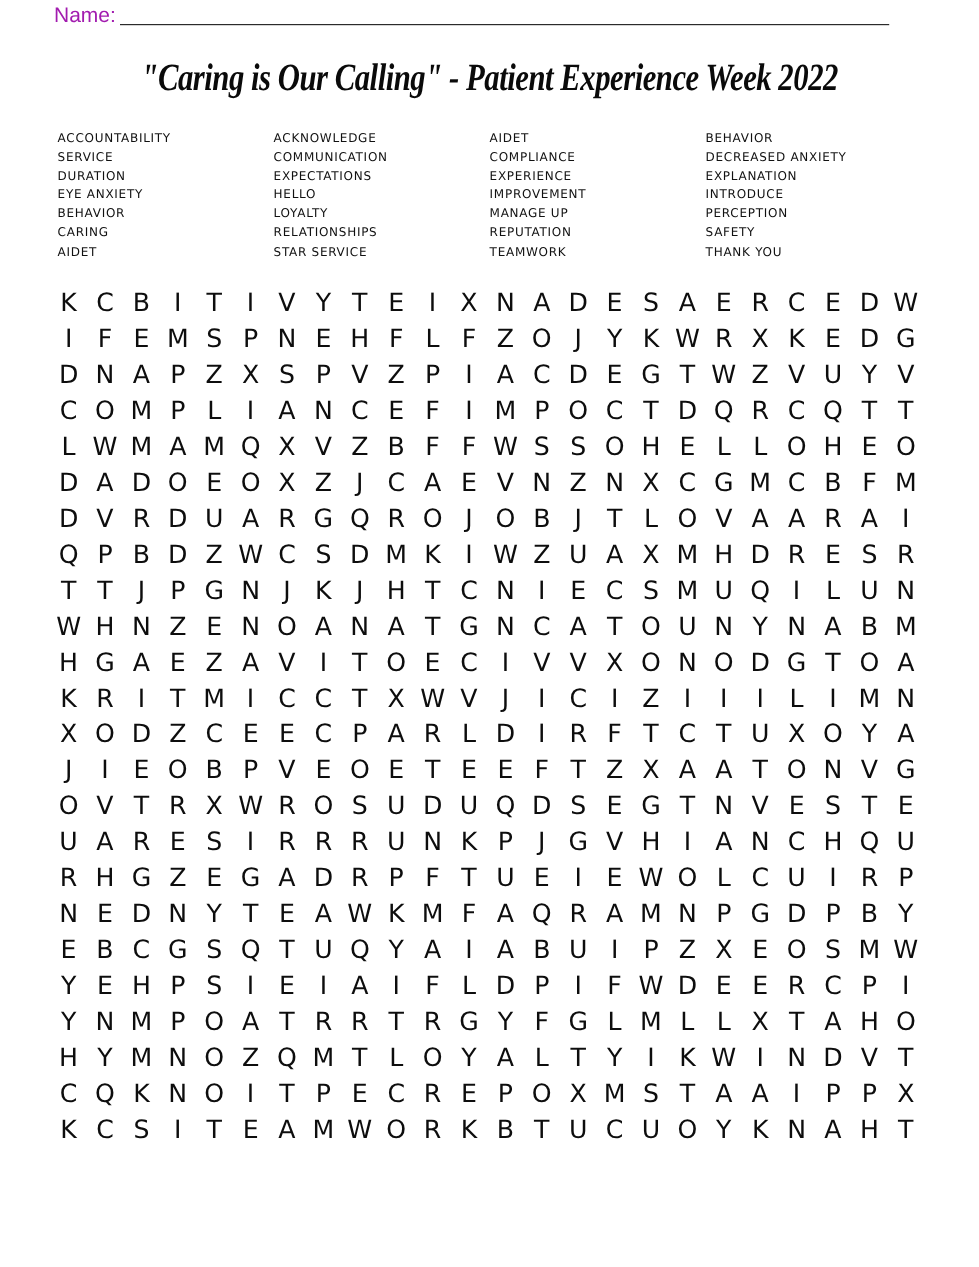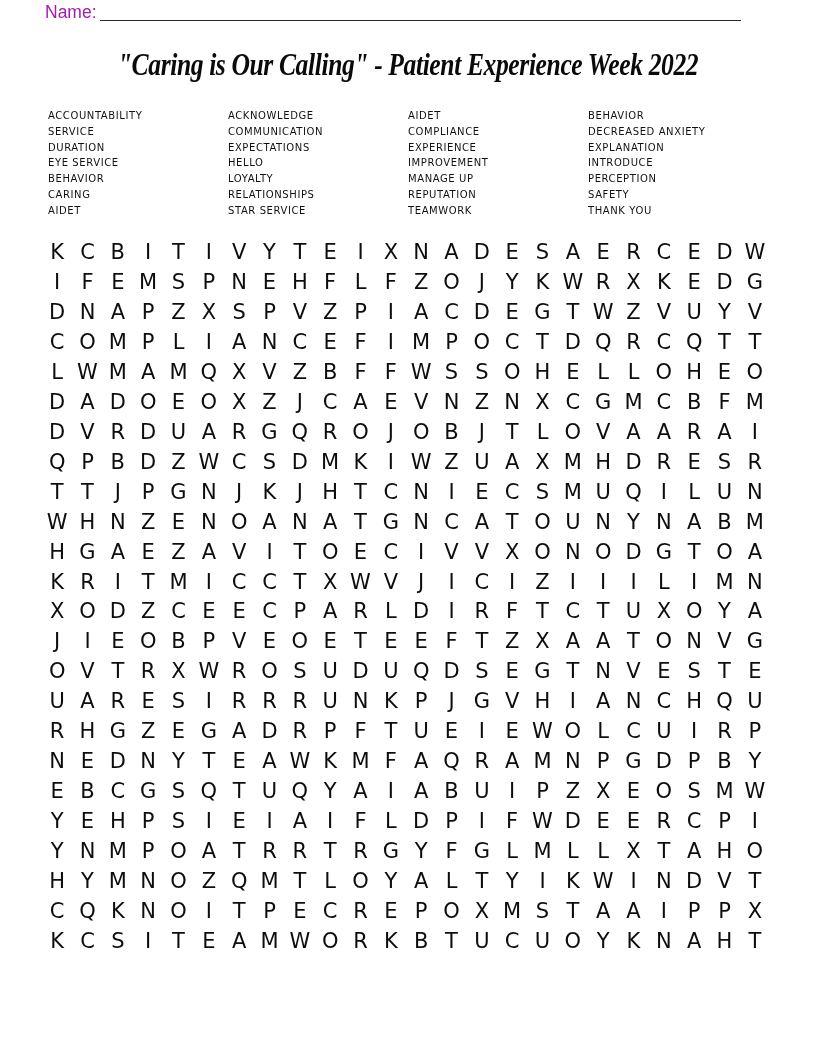--- a/index.html
+++ b/index.html
@@ -85,21 +85,21 @@
 
   <div class="name-label">Name:</div>
   <div class="name-line"></div>
 
   <div class="title">"Caring is Our Calling" - Patient Experience Week 2022</div>
 
   <div class="word-col c1">
       <div class="word">ACCOUNTABILITY</div>
       <div class="word">SERVICE</div>
       <div class="word">DURATION</div>
-      <div class="word">EYE SERVICE</div>
+      <div class="word">EYE ANXIETY</div>
       <div class="word">BEHAVIOR</div>
       <div class="word">CARING</div>
       <div class="word">AIDET</div>
     </div>
   <div class="word-col c2">
       <div class="word">ACKNOWLEDGE</div>
       <div class="word">COMMUNICATION</div>
       <div class="word">EXPECTATIONS</div>
       <div class="word">HELLO</div>
       <div class="word">LOYALTY</div>

